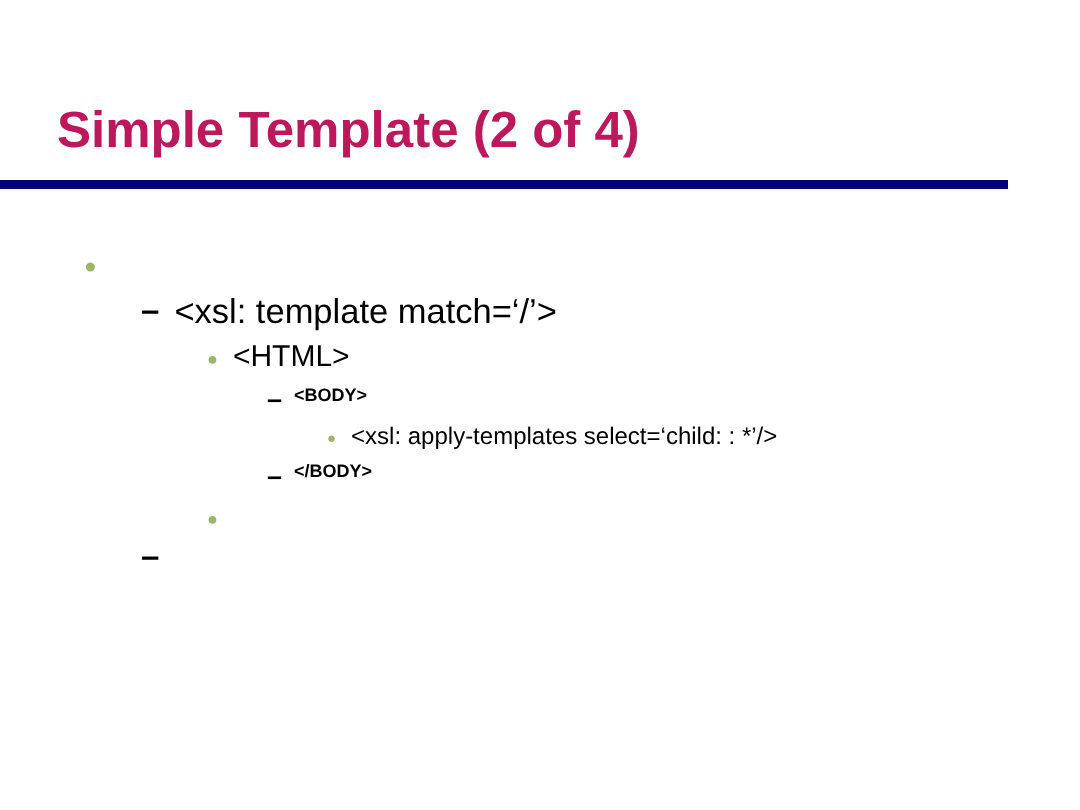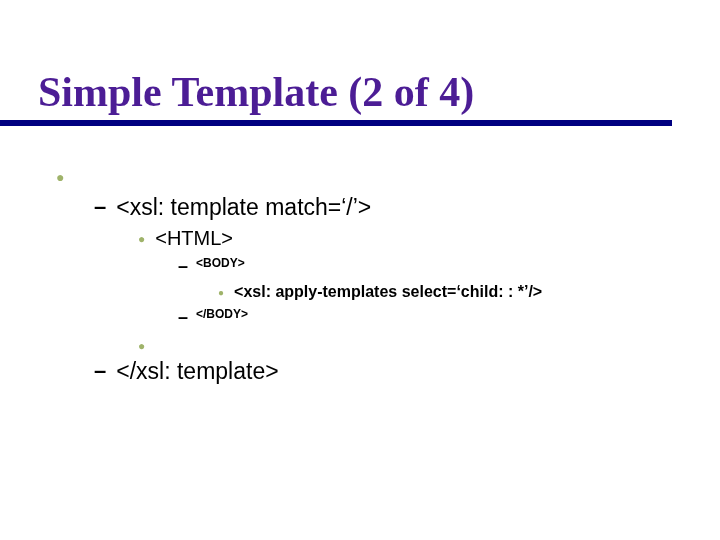--- a/index.html
+++ b/index.html
@@ -12,25 +12,24 @@
     color: #000000;
   }
   .slide {
     width: 720px;
     height: 540px;
     position: relative;
     box-sizing: border-box;
     padding: 0;
   }
   .title {
-    font-size: 42px;
+    font-size: 34px;
     font-weight: bold;
-    color: #4c1d95;
+    color: #be185d;
     padding: 68px 0 0 38px;
-    font-family: Liberation Serif, serif;
   }
   .rule {
     position: absolute;
     left: 0;
     top: 120px;
     width: 672px;
     height: 5.5px;
     background: #000080;
   }
   .body {
@@ -103,21 +102,21 @@
     margin: 4px 0 4px 162px;
   }
   .lvl5 .b {
     font-size: 10px;
     color: #9fb36a;
     margin: 5px 10px 0 0;
     line-height: 1;
   }
   .lvl5 .t {
     font-size: 16px;
-    font-weight: bold;
+    font-weight: normal;
   }
 </style>
 </head>
 <body>
 
 <div class="slide">
   <div class="title">Simple Template (2 of 4)</div>
   <div class="rule"></div>
 
   <div class="body">
@@ -150,17 +149,16 @@
       <span class="b">–</span>
       <span class="t">&lt;/BODY&gt;</span>
     </div>
 
     <div class="lvl3">
       <span class="b">●</span>
     </div>
 
     <div class="lvl2">
       <span class="b">–</span>
-      <span class="t">&lt;/xsl: template&gt;</span>
     </div>
 
   </div>
 </div>
 
 </body></html>

